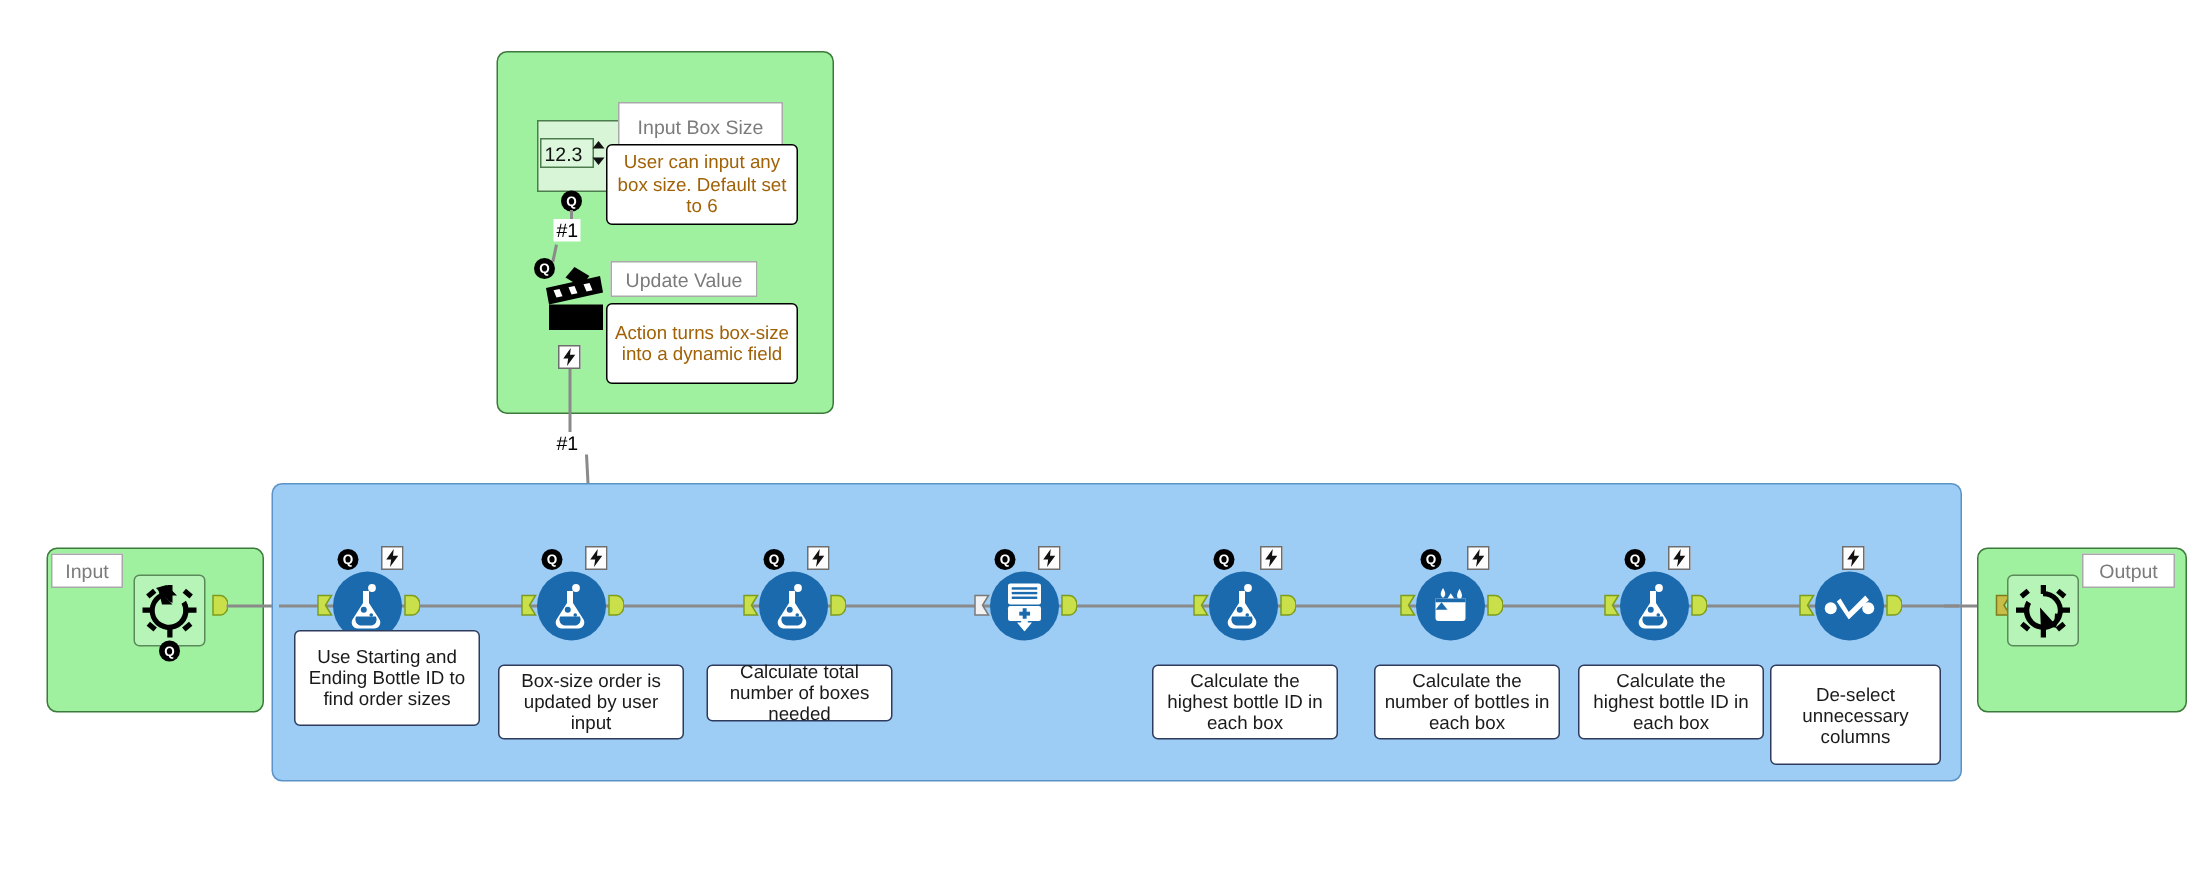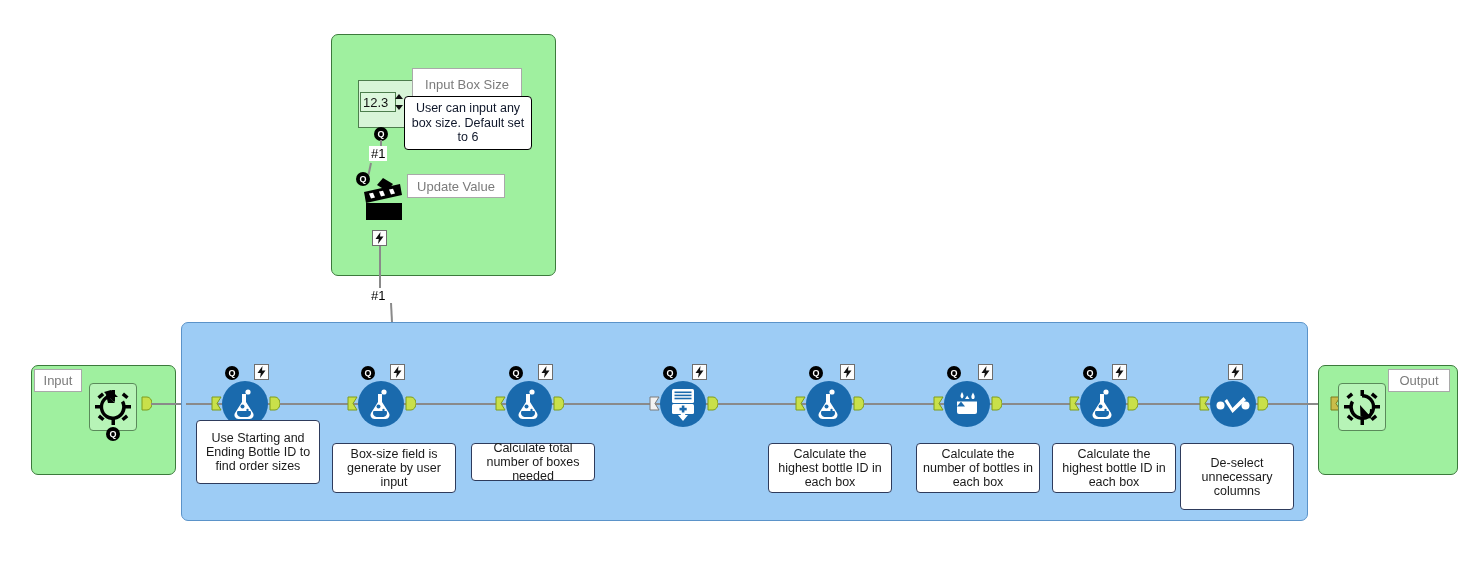--- a/index.html
+++ b/index.html
@@ -13,21 +13,21 @@
   .green{background:#9ff09f;border:1px solid #3c7a3c;}
   .blue{background:#9dccf5;border:1px solid #5b93c9;}
 
   
   .titlebox{position:absolute;box-sizing:border-box;background:#ffffff;
             border:1px solid #a9a9a9;color:#7b7b7b;font-size:13px;
             display:flex;align-items:center;justify-content:center;
             padding:1px 7px;white-space:nowrap;}
 
   .notebox{position:absolute;box-sizing:border-box;background:#ffffff;
-           border:1.6px solid #000000;border-radius:4px;color:#0f172a;
+           border:1.6px solid #000000;border-radius:4px;color:#a16207;
            font-size:12.5px;line-height:14.5px;text-align:center;
            display:flex;align-items:center;justify-content:center;
            padding:2px 4px;}
 
   .labelbox{position:absolute;box-sizing:border-box;background:#ffffff;
             border:1.4px solid #2e3b5c;border-radius:4px;color:#1a1a1a;
             font-size:12.5px;line-height:14px;text-align:center;
             display:flex;align-items:center;justify-content:center;
             padding:2px 3px;}
 
@@ -107,20 +107,21 @@
     </svg>
   </div>
 
   <div class="lbadge" style="left:372px;top:230px;">
     <svg width="9" height="12" viewBox="0 0 9 12">
         <polygon points="5.5,0 0.5,7 3.8,7 3,12 8.5,4.5 5,4.5" fill="#111"></polygon>
       </svg>
   </div>
 
   <div class="titlebox" style="left:407px;top:174px;width:98px;height:24px;">Update Value</div>
+  <div class="notebox" style="left:404px;top:202px;width:128px;height:54px;">Action turns box-size into a dynamic field</div>
 
   <div class="wire vwire" style="left:379px;top:246px;height:43px;"></div>
   <div class="conlabel" style="left:369px;top:288px;">#1</div>
   <div class="wire vwire" style="left:390px;top:303px;height:63px;transform:rotate(-3deg);transform-origin:top;"></div>
 
   <div class="container green" style="left:31px;top:365px;width:145px;height:110px;"></div>
   <div class="titlebox" style="left:34px;top:369px;width:48px;height:23px;">Input</div>
   <div class="macro" style="left:89px;top:383px;">
     <svg width="38" height="38" viewBox="0 0 38 38">
       <path d="M19 6 a13 13 0 1 0 11 6.5 l-3 2 A9.5 9.5 0 1 1 19 9.5 z" fill="#000"></path>
@@ -194,21 +195,21 @@
   <div class="anchor" style="left:347px;top:396px;">
     <svg width="11" height="15" viewBox="0 0 11 15">
         <path d="M1,1 L10,1 L6,7.5 L10,14 L1,14 z" fill="#c9e04a" stroke="#7e9c1c" stroke-width="1"></path>
       </svg>
   </div>
   <div class="anchor" style="left:405px;top:396px;">
     <svg width="11" height="15" viewBox="0 0 11 15">
         <path d="M1,1 L6,1 A5,6.5 0 0 1 6,14 L1,14 z" fill="#c9e04a" stroke="#7e9c1c" stroke-width="1"></path>
       </svg>
   </div>
-  <div class="labelbox" style="left:332px;top:443px;width:124px;height:50px;">Box-size field is generate by user input</div>
+  <div class="labelbox" style="left:332px;top:443px;width:124px;height:50px;">Box-size order is updated by user input</div>
 
   <div class="node" style="left:506px;top:381px;">
     <svg width="34" height="34" viewBox="0 0 34 34">
       <circle cx="20" cy="5" r="2.6" fill="#fff"></circle>
       <path d="M14 7 h4 v8 l7 11 a4 4 0 0 1 -3.4 6 h-11.2 a4 4 0 0 1 -3.4 -6 l7 -11 z" fill="#fff"></path>
       <path d="M9.5 24 h13 a4 4 0 0 1 -3 6 h-7 a4 4 0 0 1 -3 -6 z" fill="#1a6aad"></path>
       <circle cx="14.5" cy="19.5" r="2" fill="#1a6aad"></circle>
       <circle cx="19.5" cy="23" r="1.2" fill="#1a6aad"></circle>
     </svg>
   </div>

